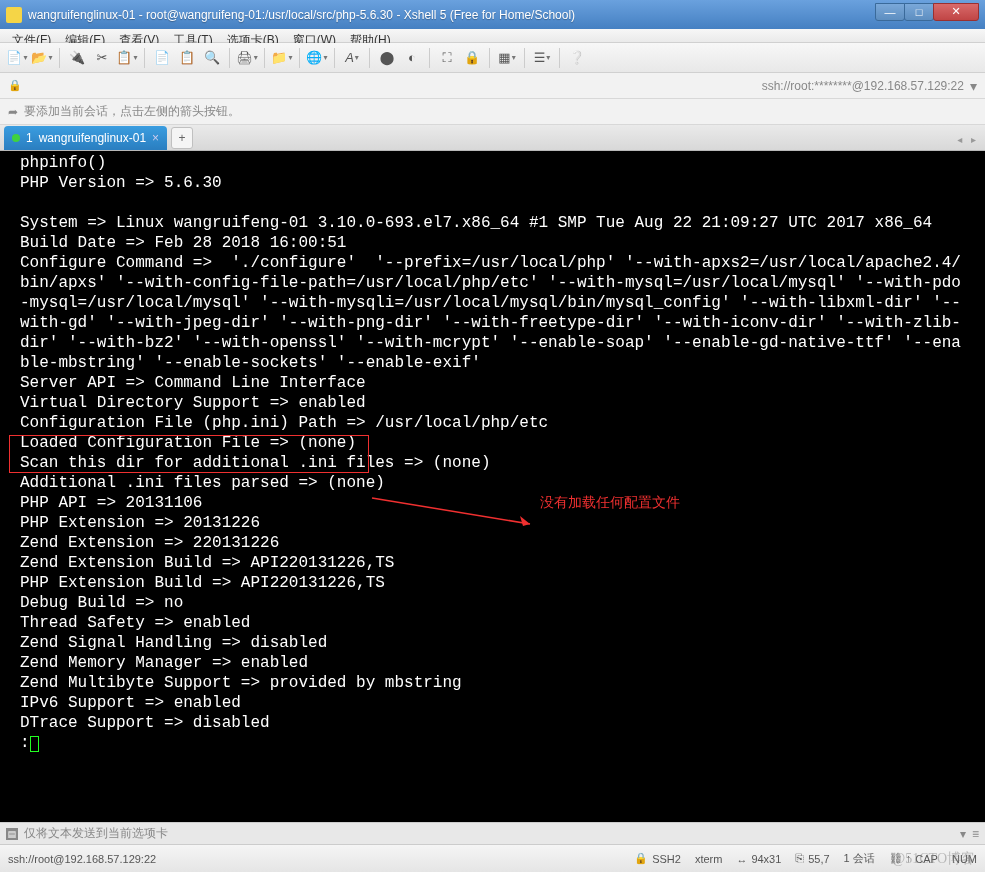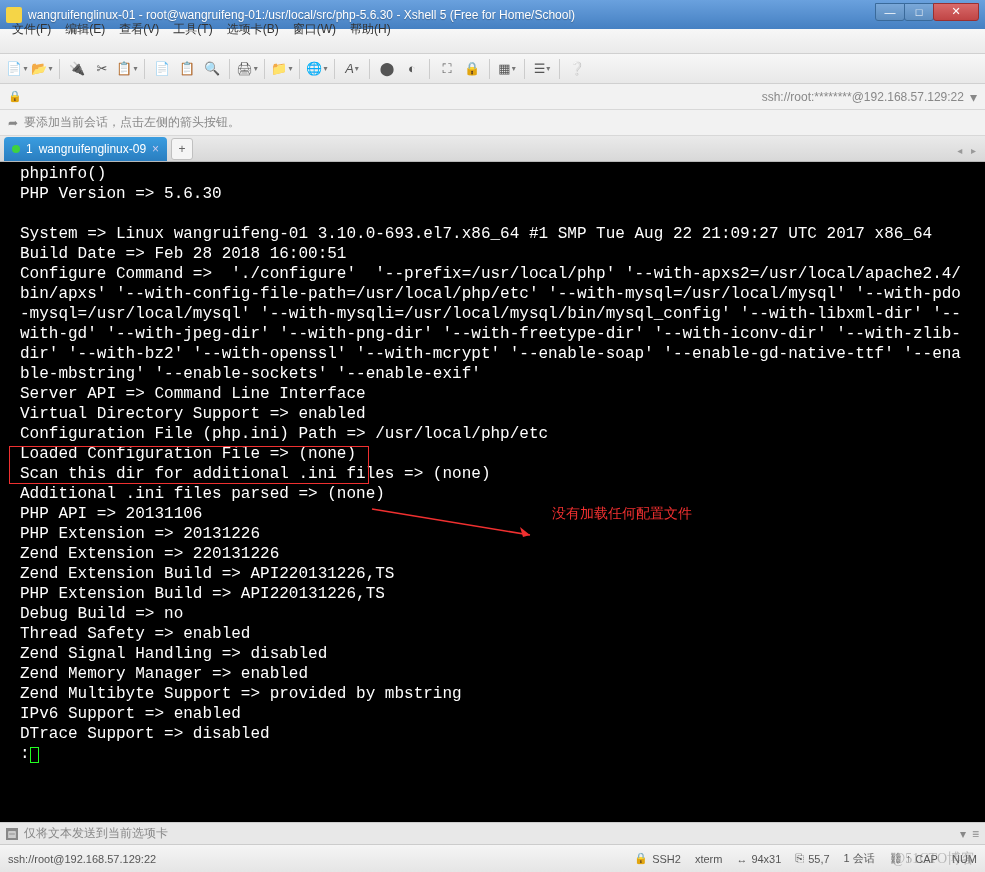--- a/index.html
+++ b/index.html
@@ -40,22 +40,22 @@
   display: flex; align-items: center; justify-content: center;
   margin-left: -1px;
   margin-top: -6px;
 }
 .titlebar .winbtn.cls { background: linear-gradient(#d96a6a, #c04545); width: 46px; border-color: #9a3030; }
 .menubar {
   height: 14px;
   background: linear-gradient(#f7f7f7, #eaeaea);
   border-bottom: 1px solid #d0d0d0;
   display: flex;
-  align-items: flex-end;
-  padding: 12px 6px;
+  align-items: flex-start;
+  padding: 0 6px;
   gap: 2px;
 }
 .menubar .mitem { padding: 3px 6px; color: #333; cursor: default; }
 .toolbar {
   height: 30px;
   background: linear-gradient(#f7f7f7, #e8e8e8);
   border-bottom: 1px solid #d0d0d0;
   display: flex;
   align-items: center;
   padding: 0 6px;
@@ -147,21 +147,21 @@
 }
 .terminal .arrow {
   position: absolute;
   left: 370px; top: 305px;
   width: 170px; height: 30px;
   pointer-events:none;
 }
 .terminal .arrow svg { width:100%; height:100%; }
 .terminal .annotation {
   position: absolute;
-  left: 552px; top: 341px;
+  left: 540px; top: 341px;
   color: #f03030;
   font-family: "Microsoft YaHei", sans-serif;
   font-size: 14px;
 }
 .cursor { display:inline-block; width:9px; height:16px; border:1px solid #2f2; vertical-align:text-bottom;}
 .sendbar {
   height: 22px;
   background: #e8e8e8;
   border-top: 1px solid #ccc;
   display: flex;
@@ -261,21 +261,21 @@
 
   <div class="hint">
     <span>➦</span>
     <span>要添加当前会话，点击左侧的箭头按钮。</span>
   </div>
 
   <div class="tabbar">
     <div class="tab">
       <span class="dot"></span>
       <span>1</span>
-      <span>wangruifenglinux-09</span>
+      <span>wangruifenglinux-01</span>
       <span class="x">×</span>
     </div>
     <div class="newtab">+</div>
     <div class="navarrow">◂ ▸</div>
   </div>
 
   <div class="terminal"><span>phpinfo()
 PHP Version =&gt; 5.6.30
 
 System =&gt; Linux wangruifeng-01 3.10.0-693.el7.x86_64 #1 SMP Tue Aug 22 21:09:27 UTC 2017 x86_64

